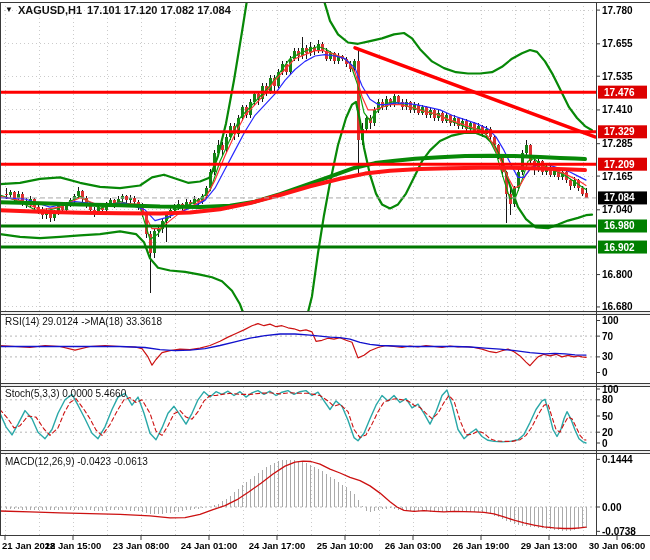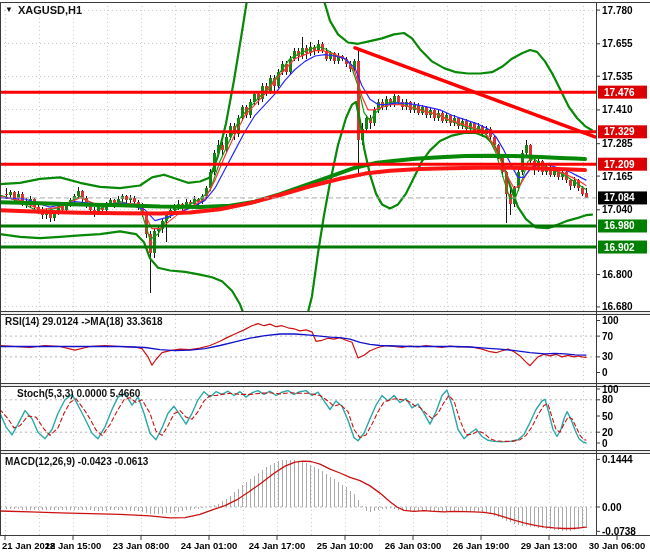--- a/index.html
+++ b/index.html
@@ -2,22 +2,22 @@
 <html><head>
 <meta charset="utf-8">
 <style>
   html,body{margin:0;padding:0;background:#fff;}
   .chart-window{position:relative;width:650px;height:560px;background:#fff;overflow:hidden;
     font-family:"Liberation Sans",sans-serif;}
   .chart-window svg{position:absolute;left:0;top:0;}
   .title-bar{position:absolute;left:5px;top:4px;display:flex;align-items:center;gap:5px;
     font-size:11px;font-weight:700;color:#111;white-space:nowrap;pointer-events:none;}
   .title-bar .tri{font-size:8px;line-height:1;pointer-events:auto;cursor:pointer;}
-  .panel-label{position:absolute;left:5px;font-size:10px;font-weight:700;color:#111;white-space:nowrap;}
-  .lbl-rsi{top:316px;} .lbl-stoch{top:388px;margin-left:12px;} .lbl-macd{top:456px;}
+  .panel-label{position:absolute;left:5px;font-size:10px;font-weight:400;color:#111;white-space:nowrap;}
+  .lbl-rsi{top:316px;} .lbl-stoch{top:388px;} .lbl-macd{top:456px;}
 </style>
 </head>
 <body>
 
 <div class="chart-window">
   <svg id="chart-svg" width="650" height="560" viewBox="0 0 650 560">
     <defs>
       <clipPath id="clipMain">
           <rect x="0" y="2" width="596" height="309"></rect>
         </clipPath>
@@ -680,17 +680,18 @@
         <line x1="549" y1="535.5" x2="549" y2="540" stroke="#3a3a3a" stroke-width="1"></line>
         <text x="549" y="549" fill="#000000" font-size="9.5" font-weight="700" text-anchor="middle">29 Jan 13:00</text>
         <line x1="617" y1="535.5" x2="617" y2="540" stroke="#3a3a3a" stroke-width="1"></line>
         <text x="617" y="549" fill="#000000" font-size="9.5" font-weight="700" text-anchor="middle">30 Jan 06:00</text>
       </g>
   </svg>
 
   <div class="title-bar">
     <span class="tri">▼</span>
     <span>XAGUSD,H1</span>
+    <span>17.101 17.120 17.082 17.084</span>
   </div>
   <div class="panel-label lbl-rsi">RSI(14) 29.0124  -&gt;MA(18) 33.3618</div>
   <div class="panel-label lbl-stoch">Stoch(5,3,3) 0.0000 5.4660</div>
   <div class="panel-label lbl-macd">MACD(12,26,9) -0.0423 -0.0613</div>
 </div>
 
 </body></html>

